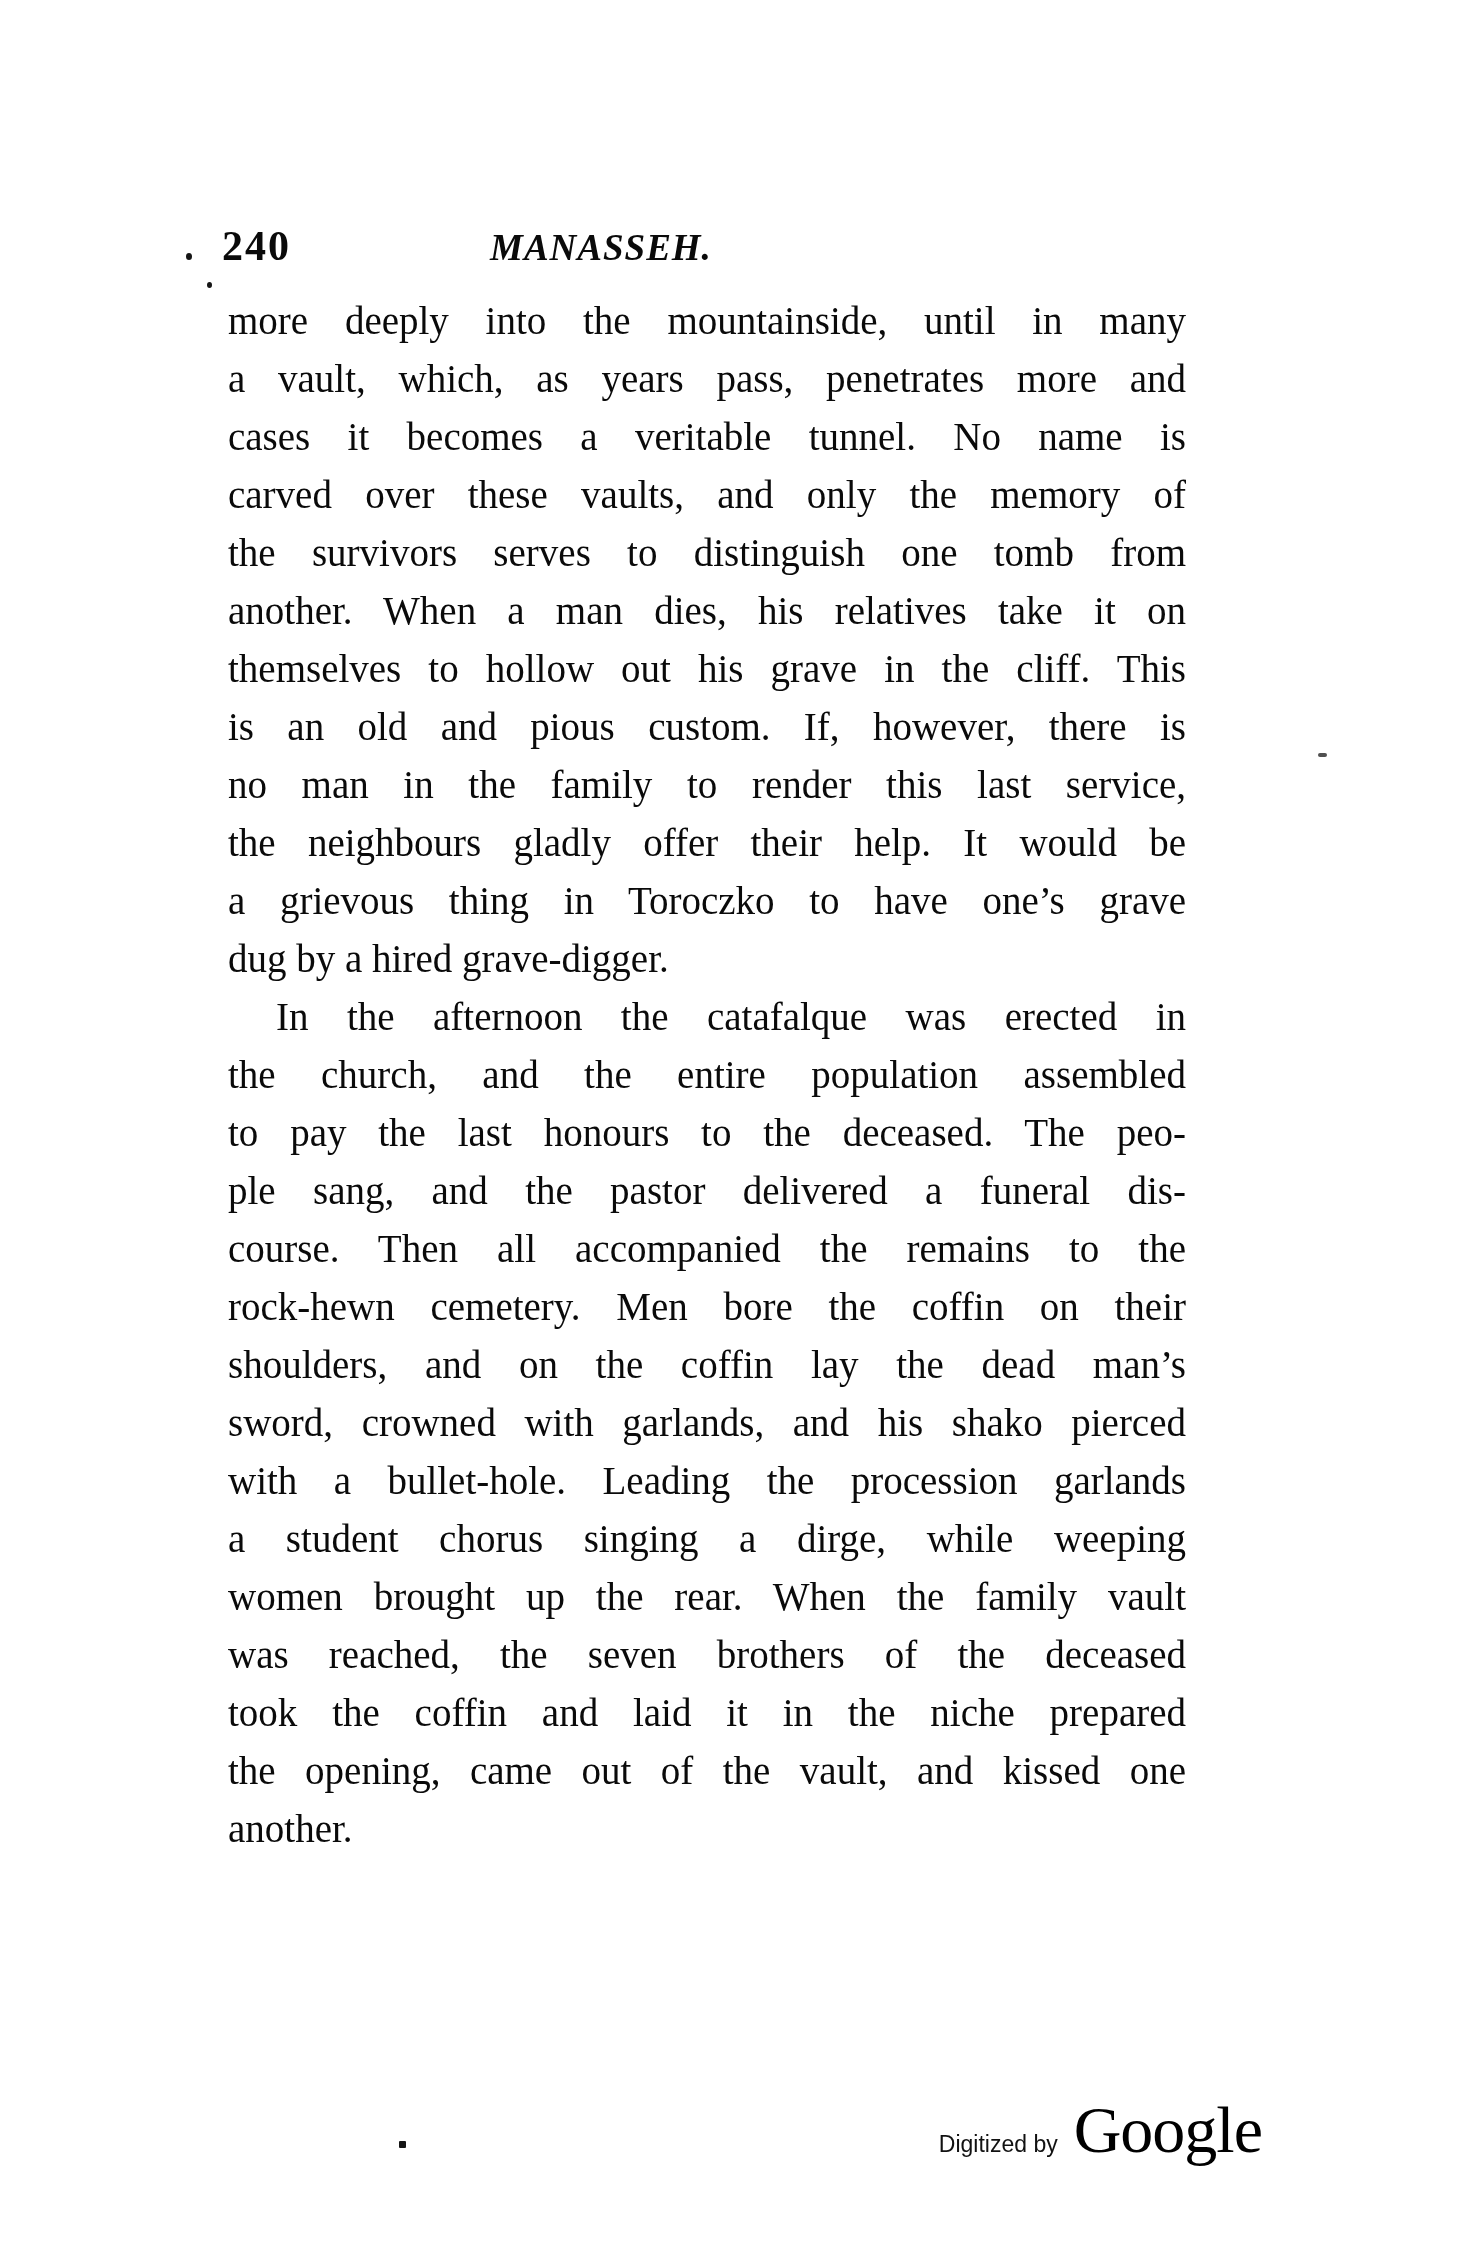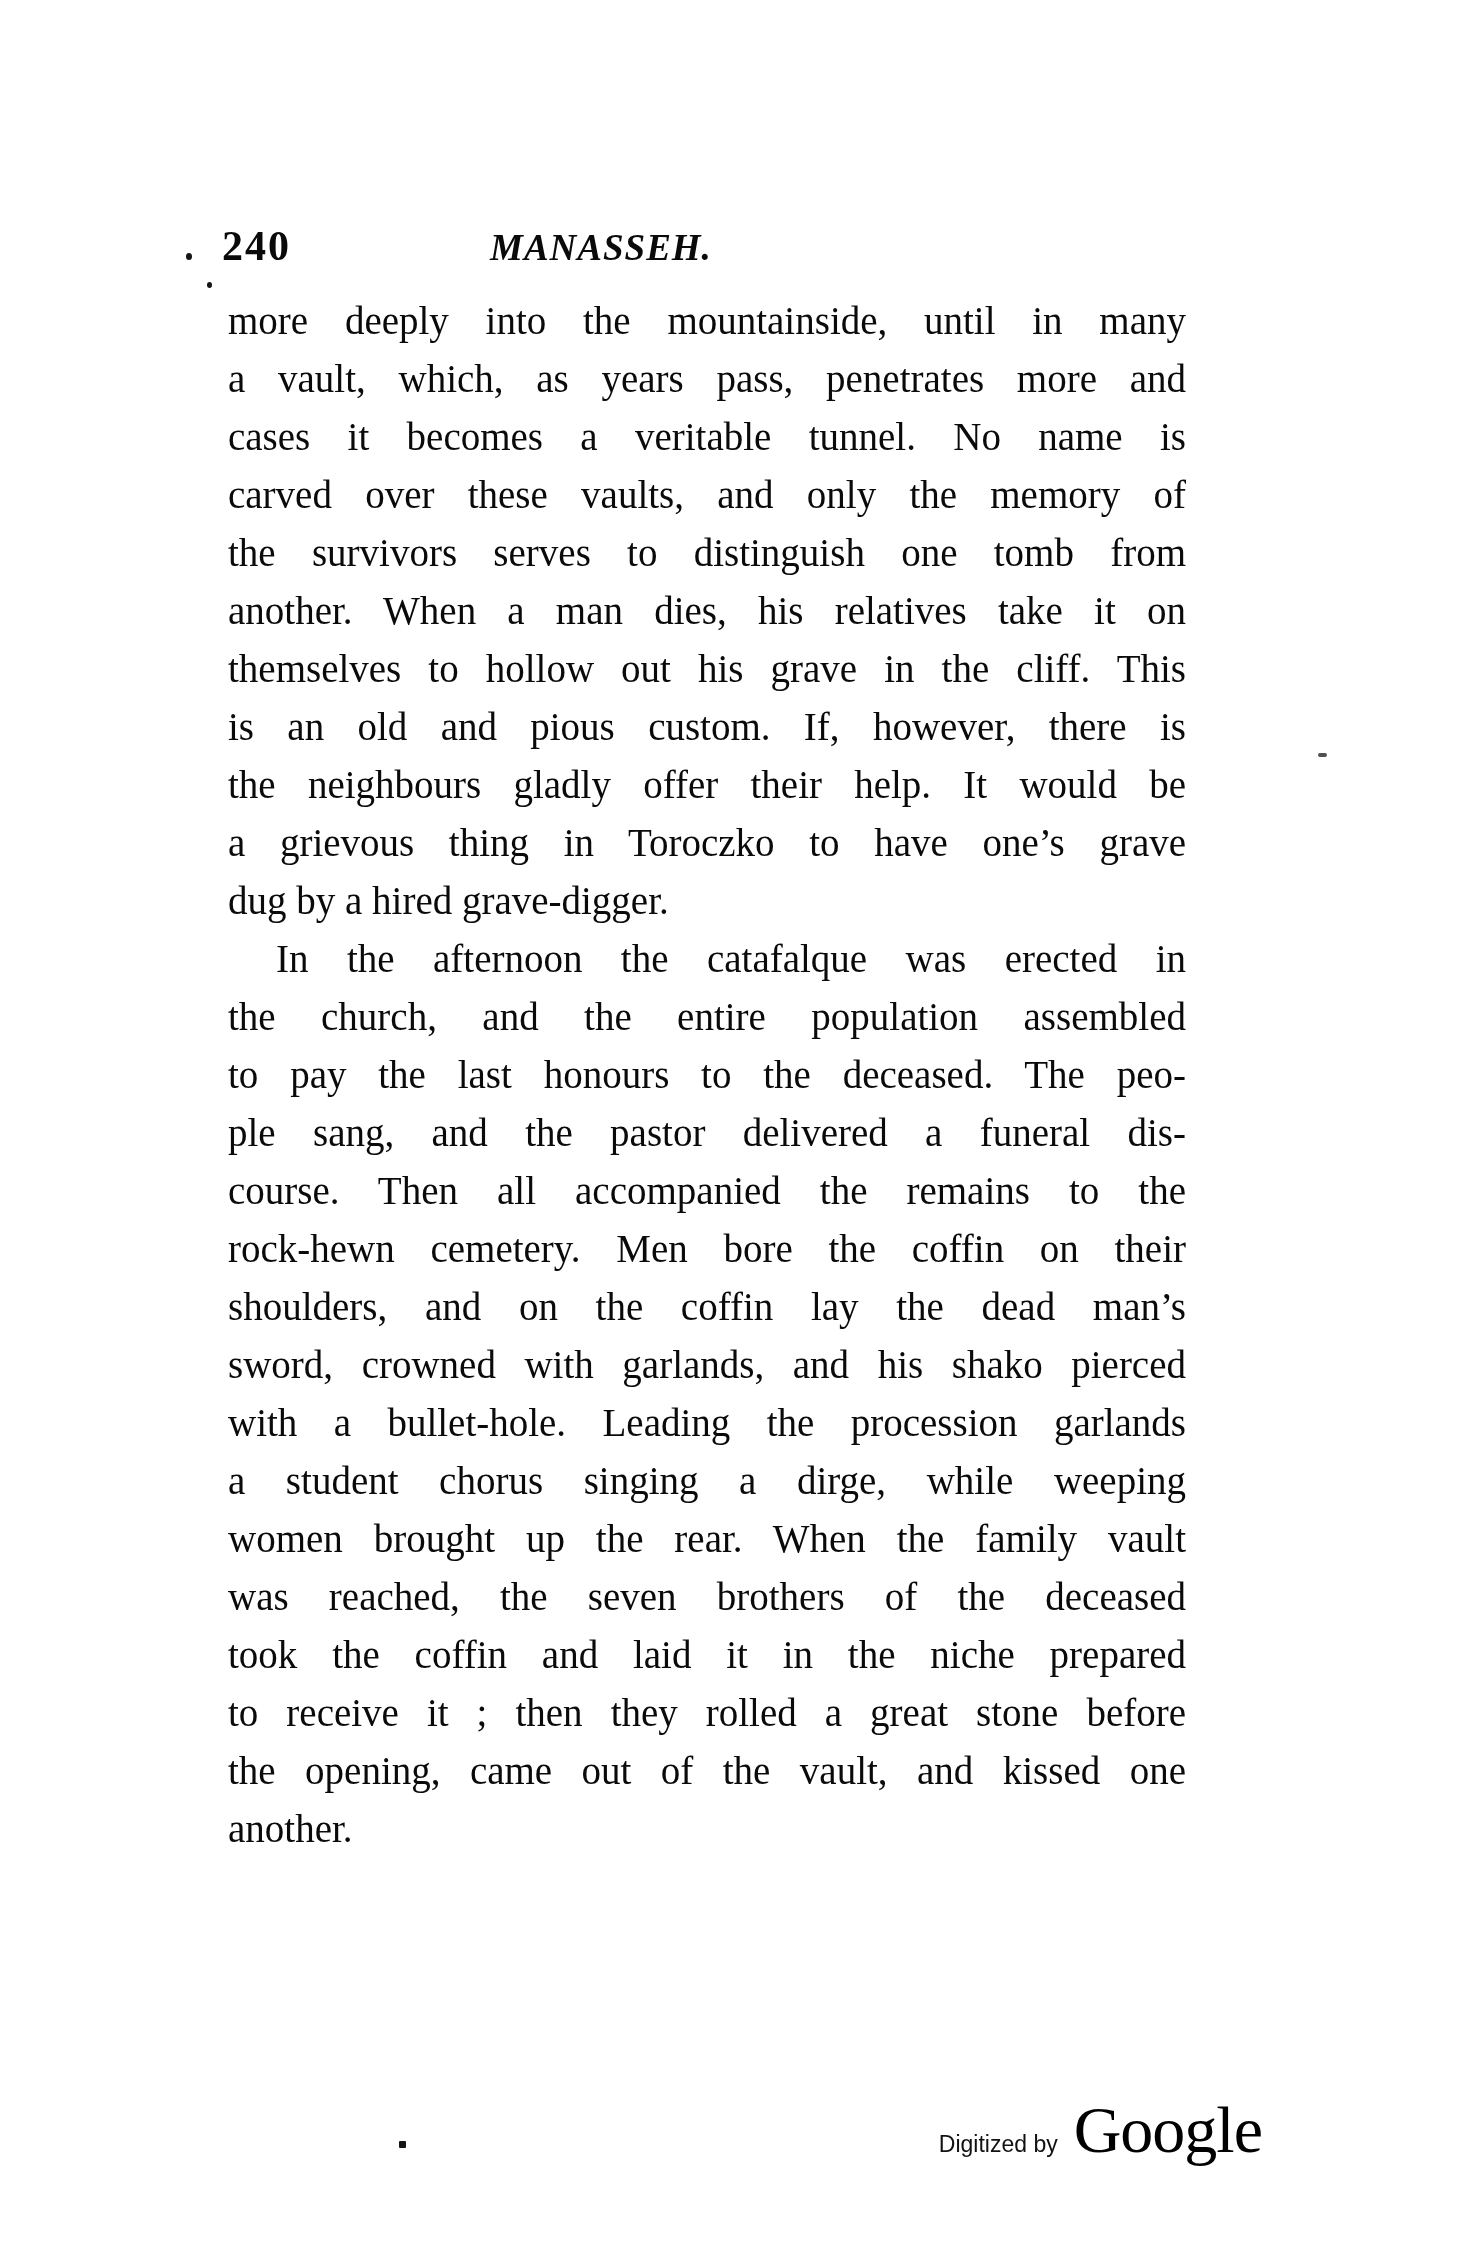--- a/index.html
+++ b/index.html
@@ -101,39 +101,39 @@
   <div class="text-block">
       <div class="paragraph">
         <div class="line">more deeply into the mountainside, until in many</div>
         <div class="line">a vault, which, as years pass, penetrates more and</div>
         <div class="line">cases it becomes a veritable tunnel. No name is</div>
         <div class="line">carved over these vaults, and only the memory of</div>
         <div class="line">the survivors serves to distinguish one tomb from</div>
         <div class="line">another. When a man dies, his relatives take it on</div>
         <div class="line">themselves to hollow out his grave in the cliff. This</div>
         <div class="line">is an old and pious custom. If, however, there is</div>
+        <div class="line">no man in the family to render this last service,</div>
         <div class="line">the neighbours gladly offer their help. It would be</div>
         <div class="line">a grievous thing in Toroczko to have one’s grave</div>
         <div class="line end">dug by a hired grave-digger.</div>
       </div>
       <div class="paragraph">
         <div class="line indent">In the afternoon the catafalque was erected in</div>
         <div class="line">the church, and the entire population assembled</div>
         <div class="line">to pay the last honours to the deceased. The peo-</div>
         <div class="line">ple sang, and the pastor delivered a funeral dis-</div>
         <div class="line">course. Then all accompanied the remains to the</div>
         <div class="line">rock-hewn cemetery. Men bore the coffin on their</div>
         <div class="line">shoulders, and on the coffin lay the dead man’s</div>
         <div class="line">sword, crowned with garlands, and his shako pierced</div>
         <div class="line">with a bullet-hole. Leading the procession garlands</div>
         <div class="line">a student chorus singing a dirge, while weeping</div>
         <div class="line">women brought up the rear. When the family vault</div>
         <div class="line">was reached, the seven brothers of the deceased</div>
         <div class="line">took the coffin and laid it in the niche prepared</div>
-        <div class="line">to receive it ; then they rolled a great stone before</div>
         <div class="line">the opening, came out of the vault, and kissed one</div>
         <div class="line end">another.</div>
       </div>
     </div>
 
   <div class="footer">
     <span class="digitized-by">Digitized by</span>
     <span class="google-logo">Google</span>
   </div>
 

